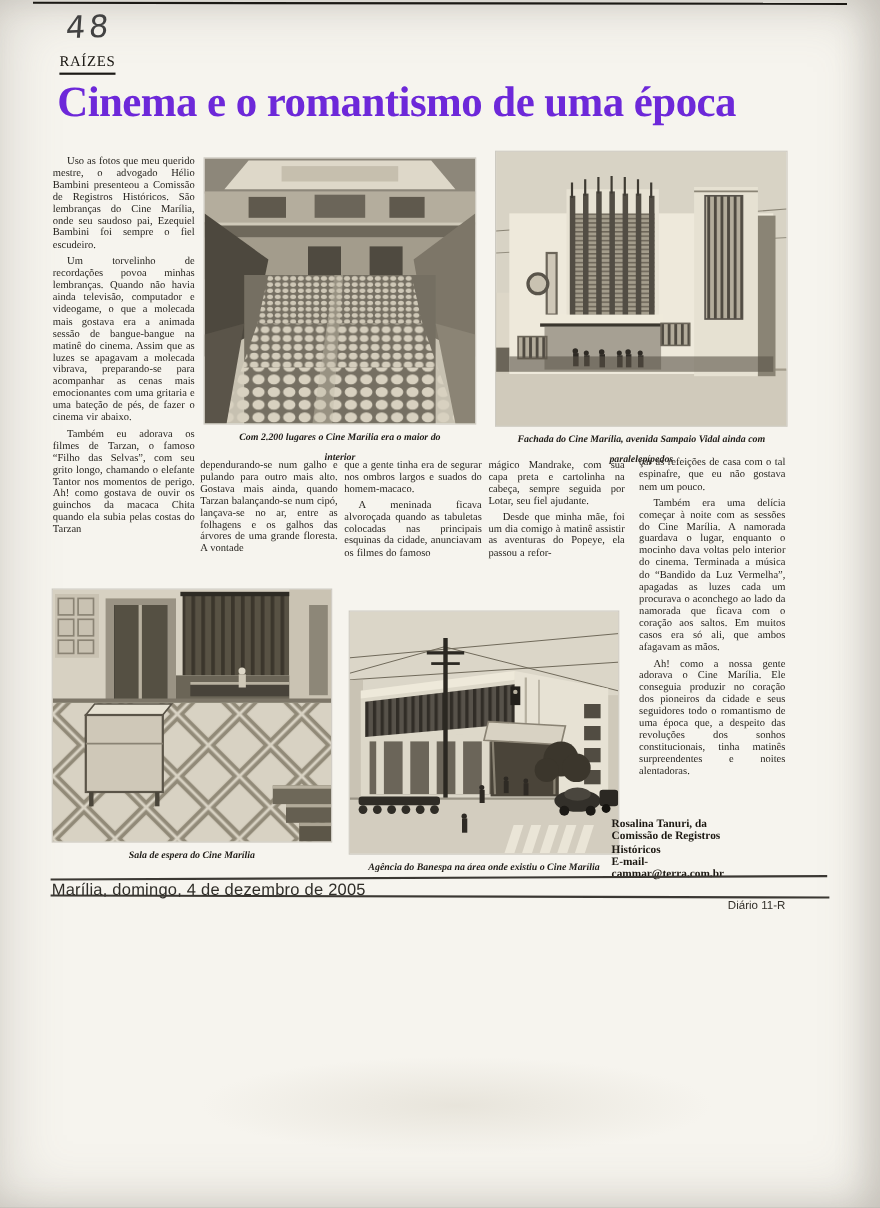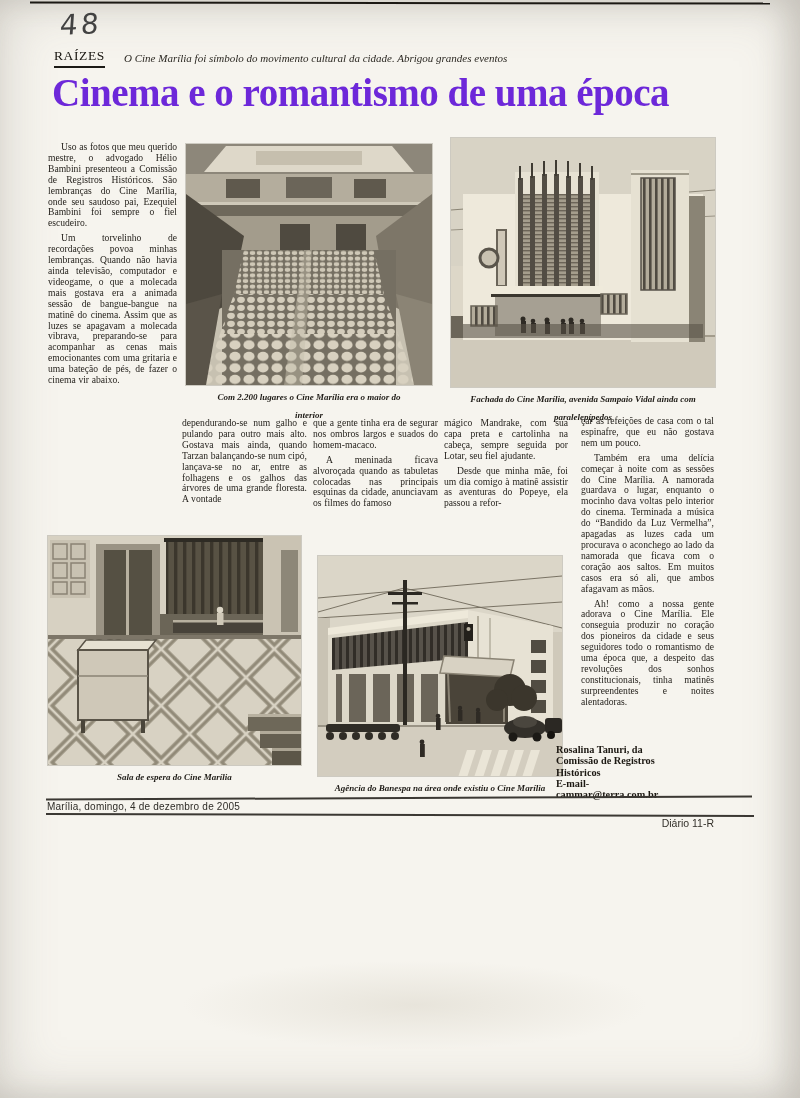--- a/index.html
+++ b/index.html
@@ -31,42 +31,42 @@
   .photo{position:absolute;}
   .photo svg{display:block;outline:1px solid rgba(130,123,108,.35);}
   .cap{
     position:absolute;text-align:center;font-style:italic;font-weight:bold;
     font-size:9px;line-height:18px;color:#1f1c17;
   }
   .by{position:absolute;left:556px;top:744px;width:158px;
       font-weight:bold;font-size:10.3px;line-height:11.3px;color:#1c1812;}
   .rule{position:absolute;height:2px;background:#3b3833;}
   .footer-left{position:absolute;left:47px;top:801px;font-family:"Liberation Sans",sans-serif;
-      font-size:10px;color:#2f2d28;letter-spacing:.2px;}
+      font-size:15px;color:#2f2d28;letter-spacing:.2px;}
   .footer-right{position:absolute;left:560px;top:817px;width:154px;text-align:right;
       font-family:"Liberation Sans",sans-serif;font-size:10.5px;color:#33302a;}
   .smudge{position:absolute;left:180px;top:960px;width:470px;height:90px;border-radius:50%;
       background:radial-gradient(ellipse, rgba(205,199,184,.35), transparent 70%);}
 </style>
 </head>
 <body>
 
 <div class="scan">
 
   <div class="topline"></div>
   <div class="handwritten">48</div>
 
   <span class="section">RAÍZES</span>
-  <span class="kicker">O Cine Marília foi símbolo do movimento cultural da cidade. Abrigou grandes eventos</span>
 
   <h1 class="headline">Cinema e o romantismo de uma época</h1>
 
   <div class="col" style="left:48px;top:138px;width:129px;">
     <p>Uso as fotos que meu querido mestre, o advogado Hélio Bambini presenteou a Comissão de Registros Históricos. São lembranças do Cine Marília, onde seu saudoso pai, Ezequiel Bambini foi sempre o fiel escudeiro.</p>
     <p>Um torvelinho de recordações povoa minhas lembranças. Quando não havia ainda televisão, computador e videogame, o que a molecada mais gostava era a animada sessão de bangue-bangue na matinê do cinema. Assim que as luzes se apagavam a molecada vibrava, preparando-se para acompanhar as cenas mais emocionantes com uma gritaria e uma bateção de pés, de fazer o cinema vir abaixo.</p>
+    <p>Também eu adorava os filmes de Tarzan, o famoso “Filho das Selvas”, com seu grito longo, chamando o elefante Tantor nos momentos de perigo. Ah! como gostava de ouvir os guinchos da macaca Chita quando ela subia pelas costas do Tarzan</p>
   </div>
 
   <div class="photo" style="left:186px;top:144px;">
     <svg width="246" height="241" viewBox="0 0 246 241">
       <defs>
         <pattern id="seatS" width="7" height="5.6" patternUnits="userSpaceOnUse">
           <ellipse cx="3.5" cy="2.6" rx="2.7" ry="2.1" fill="#cfc8b7"></ellipse>
         </pattern>
         <pattern id="seatM" width="10" height="8" patternUnits="userSpaceOnUse">
           <ellipse cx="5" cy="3.8" rx="3.9" ry="3.1" fill="#d4cdbc"></ellipse>

